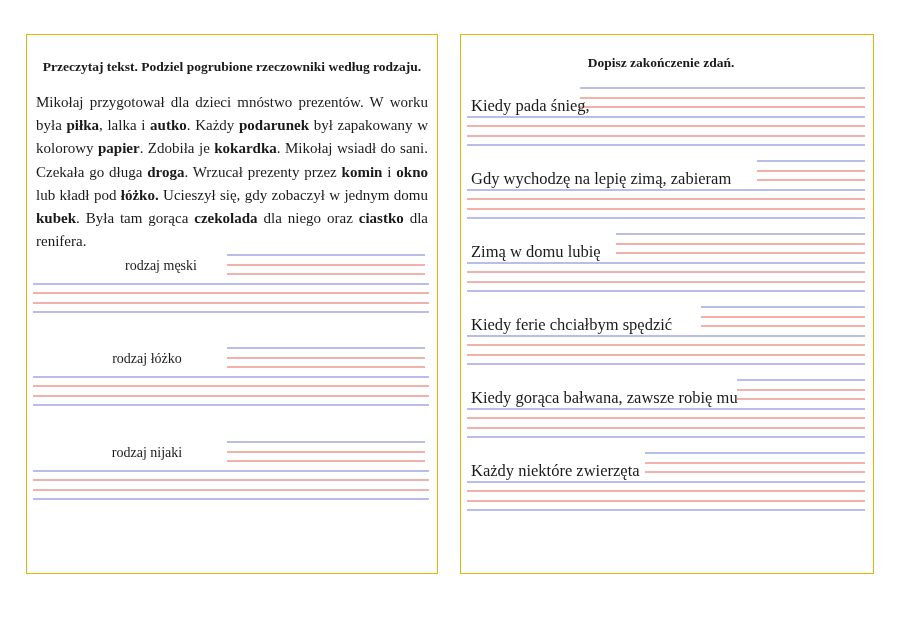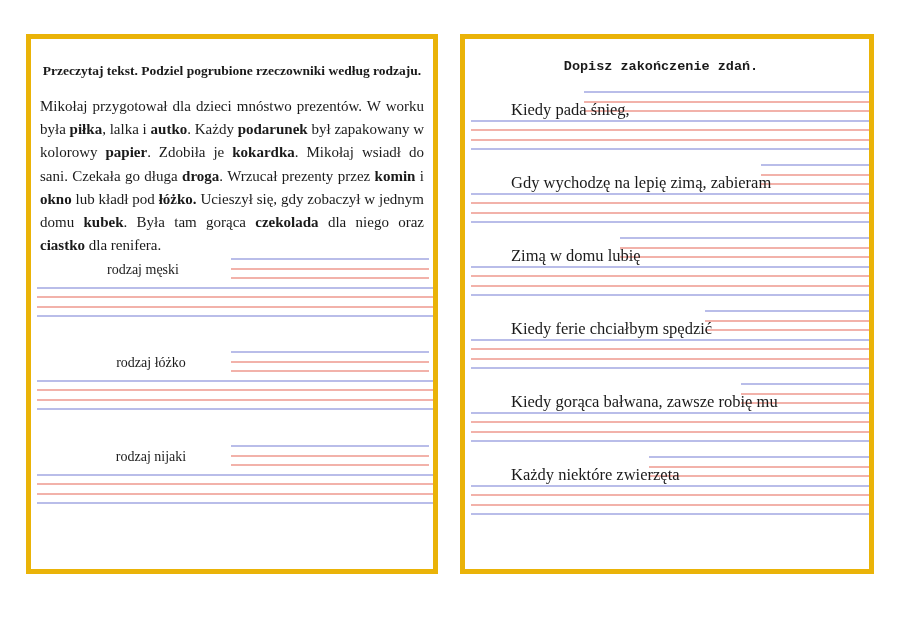--- a/index.html
+++ b/index.html
@@ -18,21 +18,21 @@
 
   .worksheet {
     position: absolute;
     inset: 0;
   }
 
   
   .panel {
     position: absolute;
     box-sizing: border-box;
-    border: 5px solid #eab308;
+    border: 1px solid #eab308;
     background: #ffffff;
     overflow: hidden;
   }
   .panel-left {
     left: 26px;
     top: 34px;
     width: 412px;
     height: 540px;
   }
   .panel-right {
@@ -60,21 +60,20 @@
     position: absolute;
     top: 23px;
     left: 0;
     right: 0;
   }
   .title-right {
     position: absolute;
     top: 19px;
     left: 0;
     right: 12px;
-    font-family: Liberation Mono, monospace;
   }
 
   
   .story {
     position: absolute;
     top: 56px;
     left: 9px;
     right: 9px;
     font-size: 15px;
     line-height: 23.2px;
@@ -102,21 +101,20 @@
     white-space: nowrap;
     text-align: center;
   }
 
   
   .prompt {
     position: absolute;
     font-size: 16.5px;
     white-space: nowrap;
     line-height: 1;
-    margin-left: 36px;
   }
 </style>
 </head>
 <body>
 
 <div class="worksheet">
 
   <section class="panel panel-left">
     <div class="panel-inner">
 
@@ -125,21 +123,21 @@
       <p class="story"><span>Mikołaj przygotował dla dzieci mnóstwo prezentów. W worku była </span><b>piłka</b><span>, lalka i </span><b>autko</b><span>. Każdy </span><b>podarunek</b><span> był zapakowany w kolorowy </span><b>papier</b><span>. Zdobiła je </span><b>kokardka</b><span>. Mikołaj wsiadł do sani. Czekała go długa </span><b>droga</b><span>. Wrzucał prezenty przez </span><b>komin</b><span> i </span><b>okno</b><span> lub kładł pod </span><b>łóżko.</b><span> Ucieszył się, gdy zobaczył w jednym domu </span><b>kubek</b><span>. Była tam gorąca </span><b>czekolada</b><span> dla niego oraz </span><b>ciastko</b><span> dla renifera.</span></p>
 
       <div>
           <div class="rule blue" style="left: 200px; top: 219px; width: 198px;"></div>
           <div class="rule red" style="left: 200px; top: 228.5px; width: 198px;"></div>
           <div class="rule red" style="left: 200px; top: 238px; width: 198px;"></div>
           <div class="rule blue" style="left: 6px; top: 247.5px; width: 396px;"></div>
           <div class="rule red" style="left: 6px; top: 257px; width: 396px;"></div>
           <div class="rule red" style="left: 6px; top: 266.5px; width: 396px;"></div>
           <div class="rule blue" style="left: 6px; top: 276px; width: 396px;"></div>
-          <div class="cat-label" style="left: 32px; width: 160px; top: 223px;">rodzaj męski</div>
+          <div class="cat-label" style="left: 54px; width: 160px; top: 223px;">rodzaj męski</div>
           <div class="rule blue" style="left: 200px; top: 312px; width: 198px;"></div>
           <div class="rule red" style="left: 200px; top: 321.5px; width: 198px;"></div>
           <div class="rule red" style="left: 200px; top: 331px; width: 198px;"></div>
           <div class="rule blue" style="left: 6px; top: 340.5px; width: 396px;"></div>
           <div class="rule red" style="left: 6px; top: 350px; width: 396px;"></div>
           <div class="rule red" style="left: 6px; top: 359.5px; width: 396px;"></div>
           <div class="rule blue" style="left: 6px; top: 369px; width: 396px;"></div>
           <div class="cat-label" style="left: 40px; width: 160px; top: 316px;">rodzaj łóżko</div>
           <div class="rule blue" style="left: 200px; top: 406px; width: 198px;"></div>
           <div class="rule red" style="left: 200px; top: 415.5px; width: 198px;"></div>

